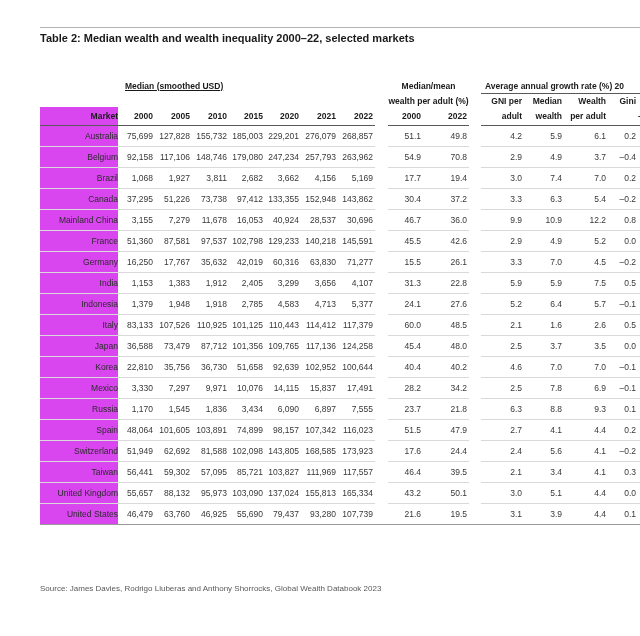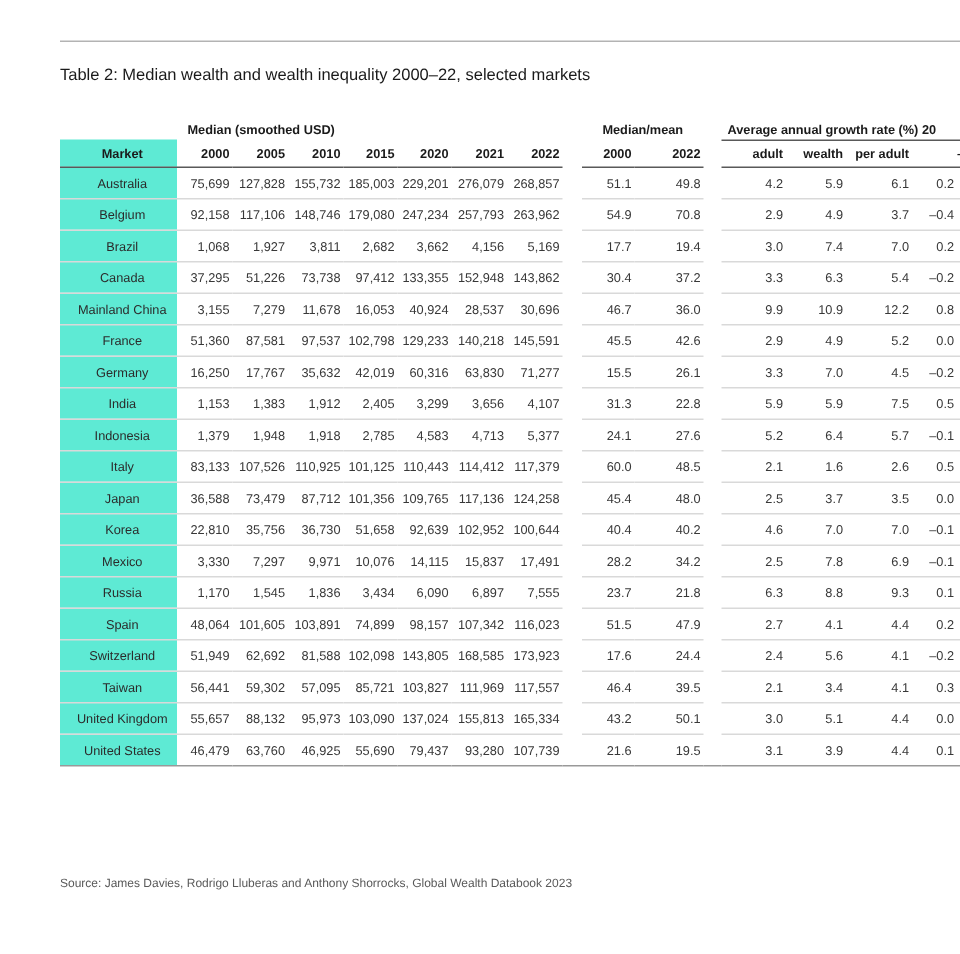--- a/index.html
+++ b/index.html
@@ -1,37 +1,37 @@
 <!DOCTYPE html>
 <html><head>
 <meta charset="utf-8">
 <style>
   * { margin:0; padding:0; box-sizing:border-box; }
   html,body { width:640px; height:636px; background:#ffffff; font-family:"Liberation Sans", sans-serif; }
   #page { position:relative; width:640px; height:636px; overflow:hidden; background:#ffffff; }
 
   .top-rule { position:absolute; left:40px; top:27px; width:600px; height:1px; background:#b3b3b3; }
-  .title { position:absolute; left:40px; top:44px; width:600px; font-size:11px; font-weight:normal; color:#1a1a1a; letter-spacing:0; }
+  .title { position:absolute; left:40px; top:32px; width:600px; font-size:11px; font-weight:bold; color:#1a1a1a; letter-spacing:0; }
 
   table { position:absolute; left:40px; top:76px; width:600px; border-collapse:collapse; table-layout:fixed; }
   td, th { font-size:8.5px; color:#383838; vertical-align:middle; padding:0; white-space:nowrap; }
 
   
   tr.hdr-a td { height:17px; font-weight:bold; color:#1a1a1a; vertical-align:bottom; padding-bottom:2px; }
   tr.hdr-b td { height:14px; font-weight:bold; color:#1a1a1a; vertical-align:bottom; padding-bottom:1px; }
   tr.hdr-c td { height:18px; font-weight:bold; color:#1a1a1a; vertical-align:bottom; padding-bottom:4px; }
   tr.hdr-c td { border-bottom:1px solid #595959; }
   tr.hdr-c td.gap { border-bottom:none; }
 
-  .median-group-label { text-align:left; padding-left:7px; }
+  .median-group-label { text-align:left; padding-left:7px;text-decoration:underline; }
   .mm-group-label { text-align:center; overflow:visible; }
   .growth-group-label { text-align:left; padding-left:4px; overflow:hidden; border-bottom:1px solid #595959; }
   .sub-right { text-align:right; padding-right:2px; }
 
-  td.market { text-align:center; padding-left:5px; background:#5eead4; color:#2b2b2b; }
+  td.market { text-align:right; padding-left:5px; background:#d946ef; color:#2b2b2b; }
   tr.hdr-c td.market { color:#1a1a1a; }
   td.num { text-align:right; padding-right:2px; }
   td.gap { border:none; }
   td.stub { overflow:hidden; text-align:left; }
 
   tbody td { height:21px; border-bottom:1px solid #d9d9d9; }
   tbody td.gap { border-bottom:none; }
   tbody tr:last-child td { border-bottom:1px solid #999999; }
   tbody tr:last-child td.gap { border-bottom:1px solid #999999; }
 
@@ -66,20 +66,32 @@
     </colgroup>
     <thead>
       <tr class="hdr-a">
         <td></td>
         <td colspan="7" class="median-group-label">Median (smoothed USD)</td>
         <td class="gap"></td>
         <td colspan="2" class="mm-group-label">Median/mean</td>
         <td class="gap"></td>
         <td colspan="5" class="growth-group-label">Average annual growth rate (%) 20</td>
       </tr>
+      <tr class="hdr-b">
+        <td></td>
+        <td colspan="7"></td>
+        <td class="gap"></td>
+        <td colspan="2" class="mm-group-label">wealth per adult (%)</td>
+        <td class="gap"></td>
+        <td class="sub-right">GNI per</td>
+        <td class="sub-right">Median</td>
+        <td class="sub-right">Wealth</td>
+        <td class="sub-right">Gini</td>
+        <td></td>
+      </tr>
       <tr class="hdr-c">
         <td class="market">Market</td>
         <td class="num">2000</td>
         <td class="num">2005</td>
         <td class="num">2010</td>
         <td class="num">2015</td>
         <td class="num">2020</td>
         <td class="num">2021</td>
         <td class="num">2022</td>
         <td class="gap"></td>

